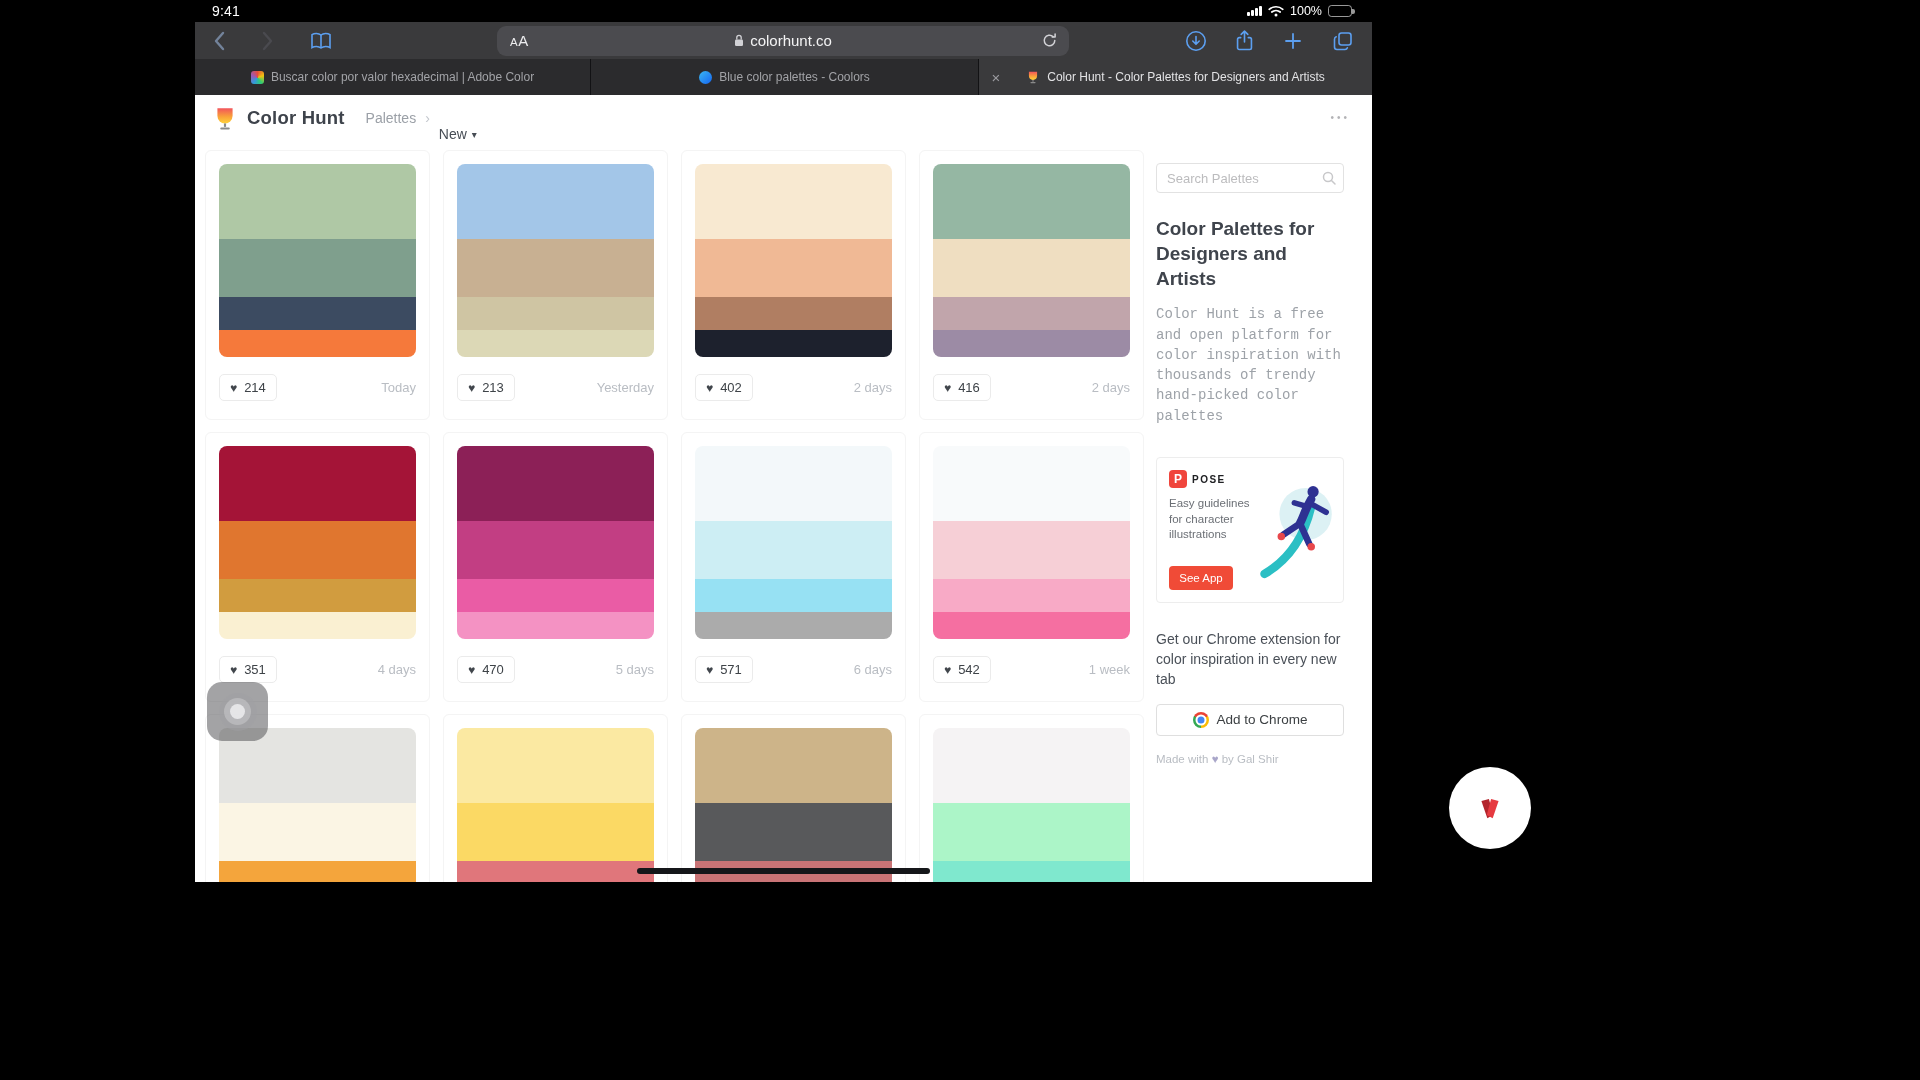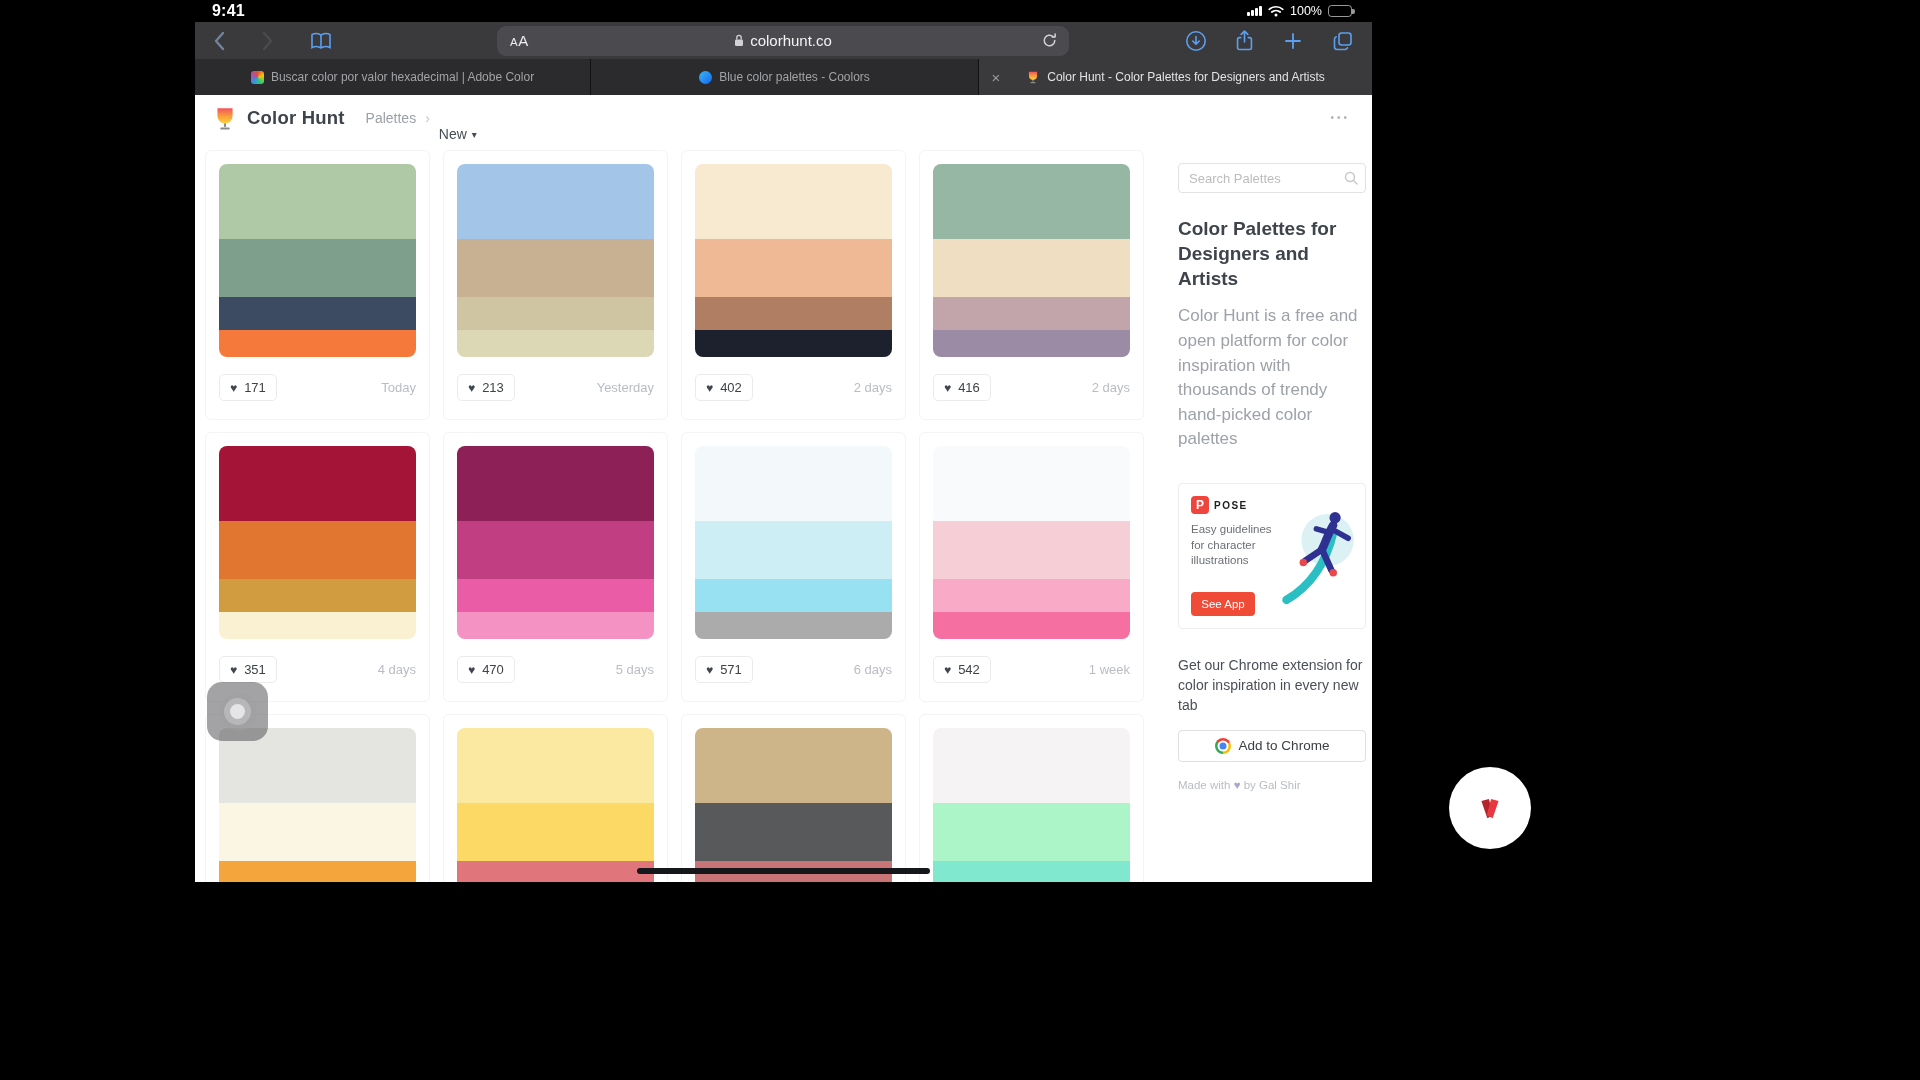--- a/index.html
+++ b/index.html
@@ -5,21 +5,21 @@
   html,body{margin:0;padding:0;overflow:hidden;}
   body{width:1920px;height:1080px;background:#000;position:relative;
        font-family:"Liberation Sans",sans-serif;-webkit-font-smoothing:antialiased;}
   *{box-sizing:border-box;}
 
   
   .device{position:absolute;left:195px;top:0;width:1177px;height:882px;background:#000;overflow:hidden;}
 
   
   .statusbar{display:flex;align-items:center;height:22px;padding:0 17px;color:#fff;}
-  .sb-time{font-size:16px;font-weight:700;letter-spacing:.2px;}
+  .sb-time{font-size:14px;font-weight:400;letter-spacing:.2px;}
   .sb-right{margin-left:auto;display:flex;align-items:center;gap:6px;}
   .signal{display:flex;align-items:flex-end;gap:1.5px;}
   .signal i{display:block;width:2.6px;background:#fff;border-radius:1px;}
   .signal i:nth-child(1){height:4px}.signal i:nth-child(2){height:6px}
   .signal i:nth-child(3){height:8px}.signal i:nth-child(4){height:10px}
   .sb-pct{font-size:12.5px;font-weight:500;}
   .battery{width:24px;height:11.5px;border:1px solid rgba(255,255,255,.6);border-radius:3.5px;padding:1.4px;position:relative;margin-right:3px;}
   .battery .level{width:100%;height:100%;background:#fff;border-radius:1.5px;}
   .battery::after{content:'';position:absolute;right:-4px;top:3px;width:2.6px;height:4.6px;background:rgba(255,255,255,.6);border-radius:0 2px 2px 0;}
 
@@ -62,27 +62,27 @@
   .stack{width:100%;height:193px;border-radius:8px;overflow:hidden;display:flex;flex-direction:column;}
   .stripe{width:100%;}
   .stripe.s1{height:75px}.stripe.s2{height:58px}.stripe.s3{height:33px}.stripe.s4{height:27px}
   .card-footer{margin-top:17px;display:flex;align-items:center;justify-content:space-between;}
   .like-pill{display:flex;align-items:center;gap:7px;border:1px solid #EBEBEB;border-radius:5px;padding:5px 10px;cursor:pointer;}
   .heart{color:#41464C;font-size:12px;line-height:1;}
   .likes-count{font-size:13px;color:#3E4348;font-weight:500;}
   .time{font-size:13px;color:#B9BDC3;}
 
   
-  .sidebar{width:188px;margin-left:34px;padding-top:23px;}
+  .sidebar{width:188px;margin-left:12px;padding-top:23px;}
   .searchwrap{position:relative;}
   .searchwrap input{width:100%;height:30px;border:1px solid #E2E2E2;border-radius:4px;padding:0 28px 0 10px;font-size:13px;color:#444;outline:none;font-family:inherit;}
   .searchwrap input::placeholder{color:#BCBCBE;}
   .search-ic{position:absolute;right:7px;top:7px;color:#C8C8CA;}
   .sb-heading{margin-top:23px;font-size:19px;font-weight:600;color:#3F444C;line-height:1.32;}
-  .sb-desc{margin-top:13px;font-size:17px;color:#9DA2A8;line-height:1.45;}
+  .sb-desc{margin-top:13px;font-size:14px;color:#9DA2A8;line-height:1.45;font-family:Liberation Mono, monospace;}
   .ad{margin-top:31px;border:1px solid #EDEDED;border-radius:4px;padding:12px 6px 12px 12px;height:146px;display:flex;}
   .ad-left{display:flex;flex-direction:column;width:88px;flex:none;}
   .ad-logo-row{display:flex;align-items:center;gap:5px;}
   .ad-p{width:18px;height:18px;border-radius:4px;background:#F0453C;color:#fff;font-size:12px;font-weight:700;display:flex;align-items:center;justify-content:center;}
   .ad-brand{font-size:10px;font-weight:700;color:#202124;letter-spacing:1.5px;}
   .ad-tag{margin-top:8px;font-size:11.5px;color:#6B6F75;line-height:1.35;}
   .ad-cta{margin-top:auto;background:#F04B37;color:#fff;font-size:11.5px;border-radius:4px;width:64px;padding:6px 0;text-align:center;cursor:pointer;}
   .ad-ill{flex:1;display:flex;align-items:center;justify-content:center;}
   .chrome-promo{margin-top:27px;font-size:14px;color:#4A5058;line-height:1.42;}
   .chrome-btn{margin-top:14px;height:32px;border:1px solid #DFDFDF;border-radius:4px;background:#fff;display:flex;align-items:center;justify-content:center;gap:8px;font-size:13.5px;color:#3C4043;cursor:pointer;width:100%;font-family:inherit;}
@@ -250,21 +250,21 @@
           <div class="card">
     <div class="stack">
               <div class="stripe s1" style="background: rgb(175, 200, 165);"></div>
               <div class="stripe s2" style="background: rgb(127, 159, 141);"></div>
               <div class="stripe s3" style="background: rgb(60, 75, 97);"></div>
               <div class="stripe s4" style="background: rgb(245, 121, 59);"></div>
             </div>
     <div class="card-footer">
       <div class="like-pill">
         <span class="heart">♥</span>
-        <span class="likes-count">171</span>
+        <span class="likes-count">214</span>
       </div>
       <span class="time">Today</span>
     </div>
   </div>
           <div class="card">
     <div class="stack">
               <div class="stripe s1" style="background: rgb(163, 198, 232);"></div>
               <div class="stripe s2" style="background: rgb(200, 176, 146);"></div>
               <div class="stripe s3" style="background: rgb(207, 197, 163);"></div>
               <div class="stripe s4" style="background: rgb(220, 216, 182);"></div>

